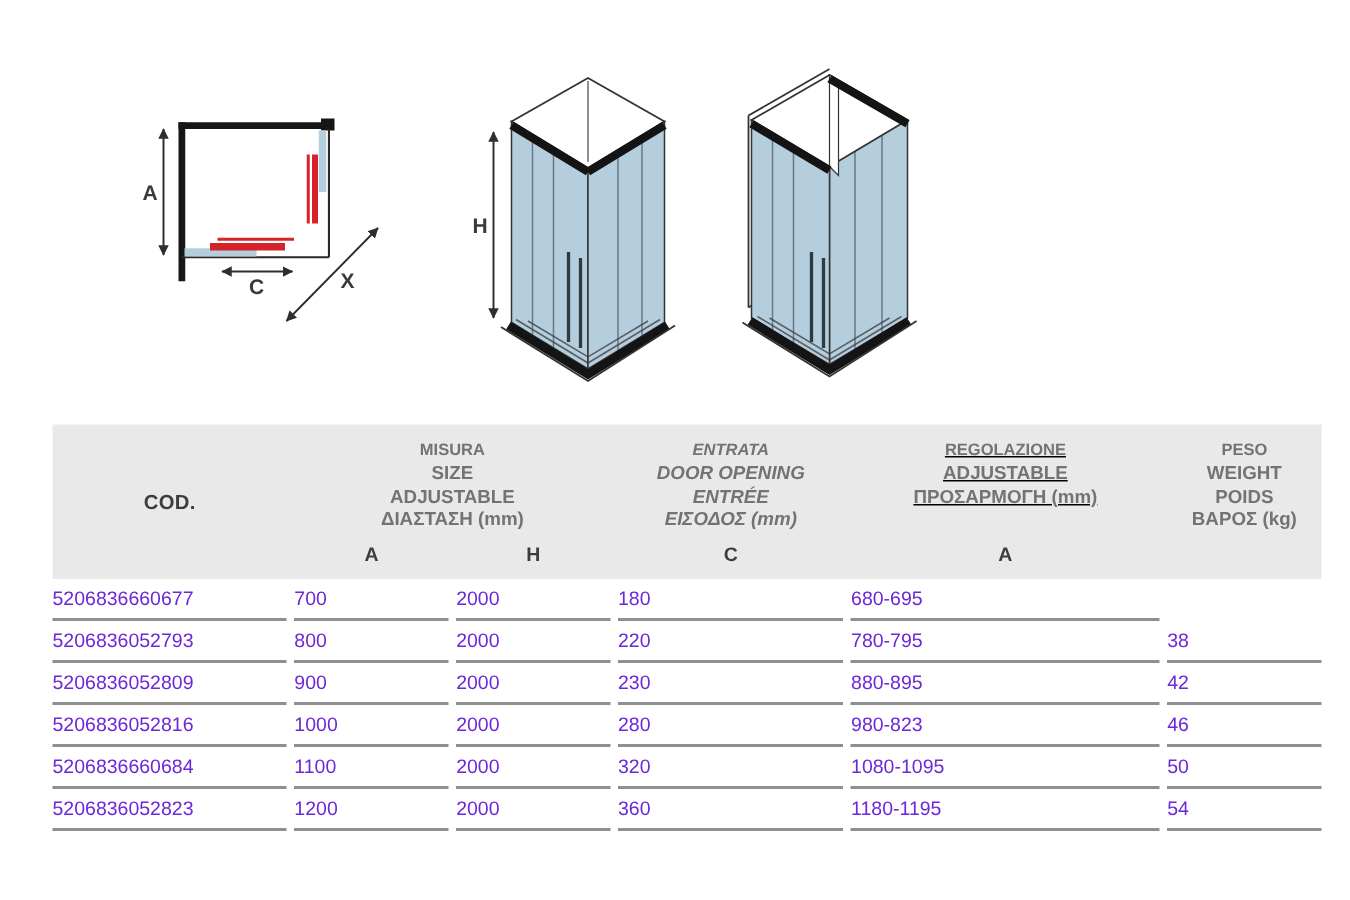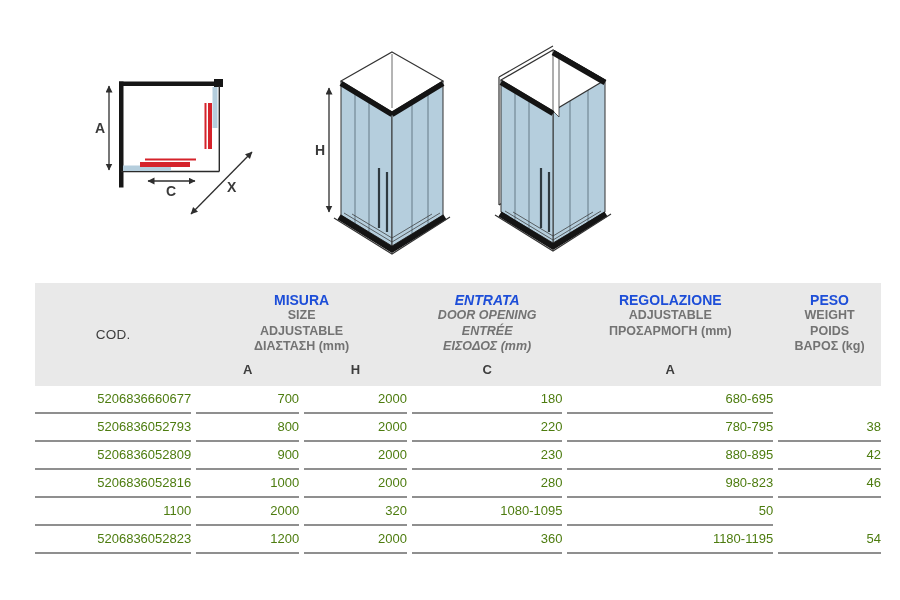--- a/index.html
+++ b/index.html
@@ -20,30 +20,30 @@
 
   .spec-table{position:absolute;left:35px;top:283px;width:846px;}
   .hgrid,.trow{
     display:grid;
     grid-template-columns:161fr 106fr 106fr 155fr 212fr 106fr;
     column-gap:5px;
   }
   .thead{background:#e9e9e9;padding:9px 0 9px;}
   .hcod{
     grid-column:1;grid-row:1 / span 2;align-self:center;text-align:center;
-    font-weight:normal;font-size:13.5px;color:#3d3d3d;letter-spacing:.2px;
+    font-weight:bold;font-size:13.5px;color:#3d3d3d;letter-spacing:.2px;
   }
   .hgroup{grid-row:1;text-align:center;}
-  .hline1{font-weight:bold;font-size:14px;color:#1d4ed8;line-height:16px;}
+  .hline1{font-weight:bold;font-size:11px;color:#737373;line-height:16px;}
   .hline{font-weight:bold;font-size:12.5px;color:#737373;line-height:15.5px;}
   .hsub{grid-row:2;text-align:center;font-weight:bold;font-size:13px;color:#3d3d3d;margin-top:7px;}
   .tbody{background:#ffffff;}
   .cell{
-    height:26px;line-height:26px;text-align:right;
-    font-size:13px;color:#4d7c0f;
+    height:26px;line-height:26px;text-align:left;
+    font-size:13px;color:#6d28d9;
     border-bottom:2px solid #8f8f8f;
     white-space:nowrap;overflow:hidden;
   }
 </style>
 </head>
 <body>
 
 <div class="canvas">
 
   <svg class="diagrams" viewBox="0 0 900 278">
@@ -140,21 +140,21 @@
           <div class="hline">SIZE</div>
           <div class="hline">ADJUSTABLE</div>
           <div class="hline">ΔΙΑΣΤΑΣΗ (mm)</div>
         </div>
         <div class="hgroup" style="grid-column:4;font-style:italic;">
           <div class="hline1">ENTRATA</div>
           <div class="hline">DOOR OPENING</div>
           <div class="hline">ENTRÉE</div>
           <div class="hline">ΕΙΣΟΔΟΣ (mm)</div>
         </div>
-        <div class="hgroup" style="grid-column:5;">
+        <div class="hgroup" style="grid-column:5;text-decoration:underline;">
           <div class="hline1">REGOLAZIONE</div>
           <div class="hline">ADJUSTABLE</div>
           <div class="hline">ΠΡΟΣΑΡΜΟΓΗ (mm)</div>
         </div>
         <div class="hgroup" style="grid-column:6;">
           <div class="hline1">PESO</div>
           <div class="hline">WEIGHT</div>
           <div class="hline">POIDS</div>
           <div class="hline">ΒΑΡΟΣ (kg)</div>
         </div>
@@ -192,20 +192,21 @@
       </div>
       <div class="trow">
         <div class="cell">5206836052816</div>
         <div class="cell">1000</div>
         <div class="cell">2000</div>
         <div class="cell">280</div>
         <div class="cell">980-823</div>
         <div class="cell">46</div>
       </div>
       <div class="trow">
+        <div class="cell">5206836660684</div>
         <div class="cell">1100</div>
         <div class="cell">2000</div>
         <div class="cell">320</div>
         <div class="cell">1080-1095</div>
         <div class="cell">50</div>
       </div>
       <div class="trow">
         <div class="cell">5206836052823</div>
         <div class="cell">1200</div>
         <div class="cell">2000</div>

